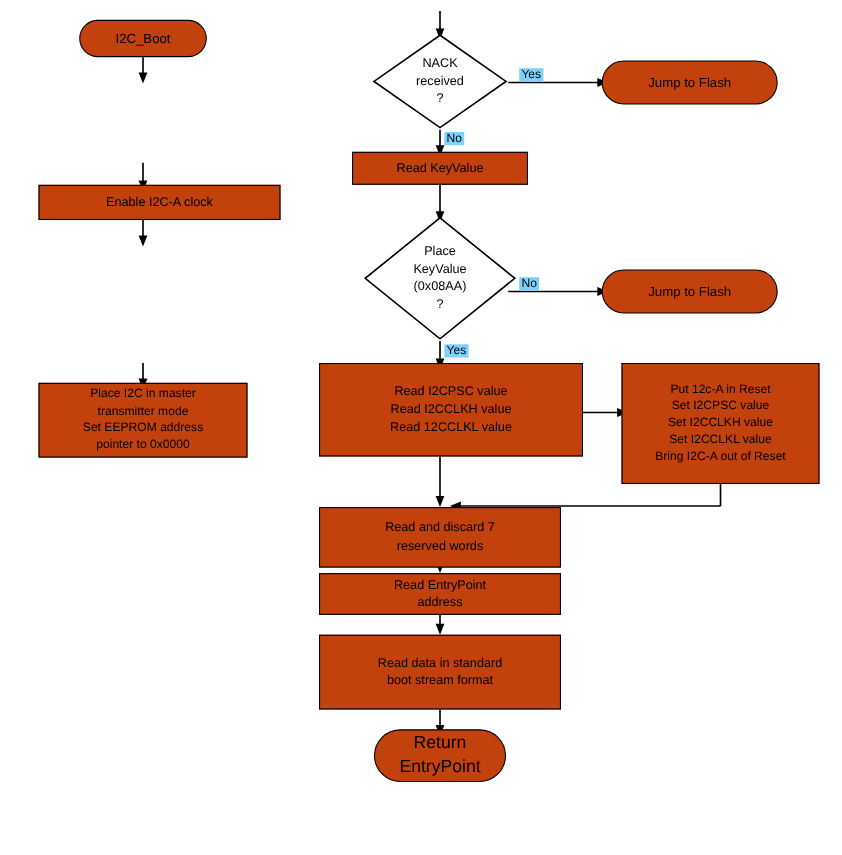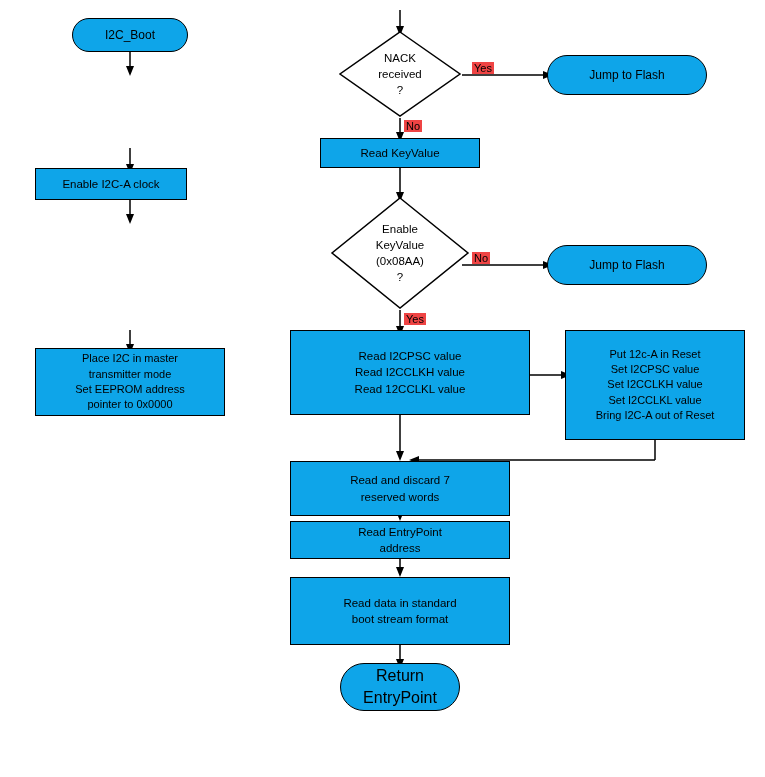--- a/index.html
+++ b/index.html
@@ -14,21 +14,21 @@
     }
     .diagram {
       position: relative;
       width: 765px;
       height: 777px;
     }
     
     .box {
       position: absolute;
       border: 1.5px solid #000;
-      background: #0ea5e9;
+      background: #c2410c;
       display: flex;
       align-items: center;
       justify-content: center;
       text-align: center;
       line-height: 1.4;
       font-size: 11.5px;
     }
     .box.stadium {
       border-radius: 50px;
     }
@@ -65,21 +65,21 @@
     .lines-svg {
       position: absolute;
       top: 0; left: 0;
       width: 765px;
       height: 777px;
       pointer-events: none;
     }
     .label {
       position: absolute;
       font-size: 11px;
-      background: #ef4444;
+      background: #7dd3fc;
       padding: 0 2px;
     }
   </style>
 </head>
 <body>
 
 <div class="diagram">
 
   <svg class="lines-svg">
 
@@ -131,21 +131,21 @@
 
     <line x1="400" y1="645" x2="400" y2="663" stroke="#000" stroke-width="1.5"></line>
     <polygon points="396,659 400,669 404,659" fill="#000"></polygon>
   </svg>
 
   <div class="box stadium" style="left:72px; top:18px; width:116px; height:34px; font-weight:normal; font-size:12px;">
     <span>I2C_Boot</span>
   </div>
 
 
-  <div class="box" style="left:35px; top:168px; width:152px; height:32px;">
+  <div class="box" style="left:35px; top:168px; width:220px; height:32px;">
     <span>Enable I2C-A clock</span>
   </div>
 
 
   <div class="box" style="left:35px; top:348px; width:190px; height:68px; font-size:11px;">
     <span style="white-space:pre-line;">Place I2C in master
 transmitter mode
 Set EEPROM address
 pointer to 0x0000</span>
   </div>
@@ -178,21 +178,21 @@
   <div class="box" style="left:320px; top:138px; width:160px; height:30px;">
     <span>Read KeyValue</span>
   </div>
 
   <div class="diamond-container" style="left:330px; top:196px; width:140px; height:114px;">
     <div class="diamond">
       <svg viewBox="0 0 140 114" preserveAspectRatio="none">
         <polygon points="70,2 138,57 70,112 2,57" fill="#fff" stroke="#000" stroke-width="1.5"></polygon>
       </svg>
       <div class="diamond-text">
-        <span style="white-space:pre-line;">Enable
+        <span style="white-space:pre-line;">Place
 KeyValue
 (0x08AA)
 ?</span>
       </div>
     </div>
   </div>
 
   <div class="label" style="left:472px; top:252px;">
     <span>No</span>
   </div>

